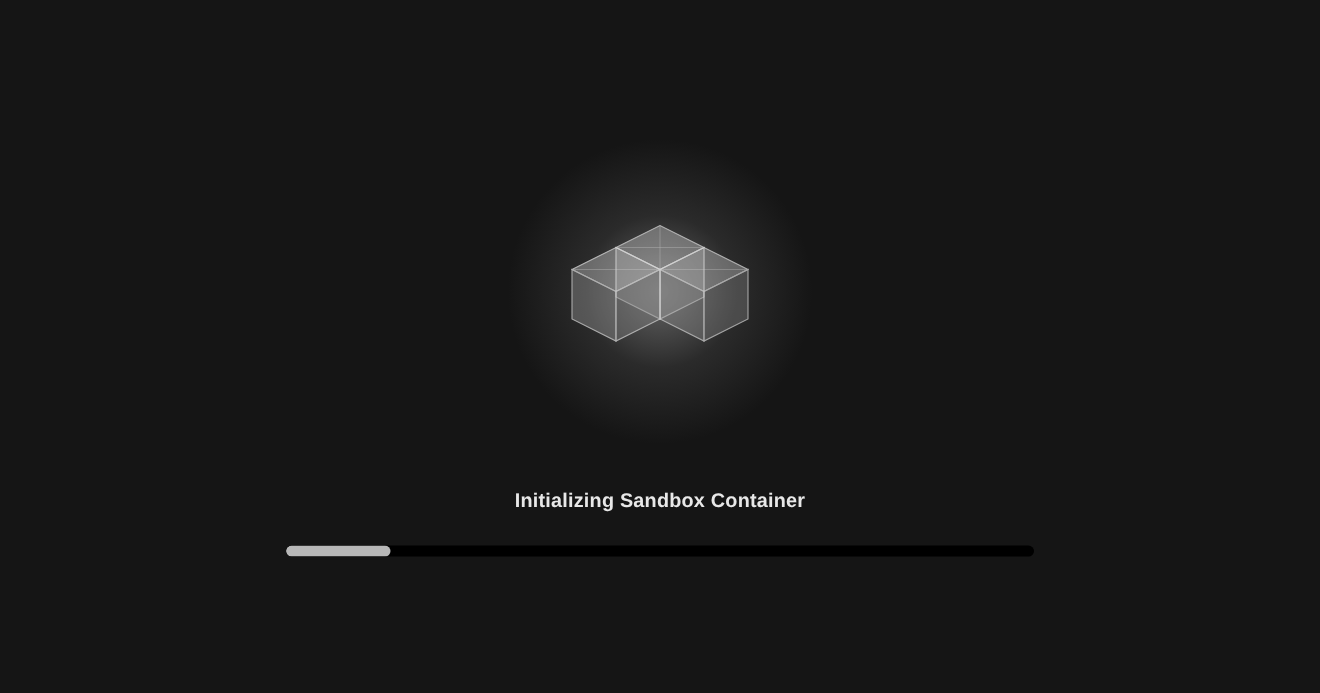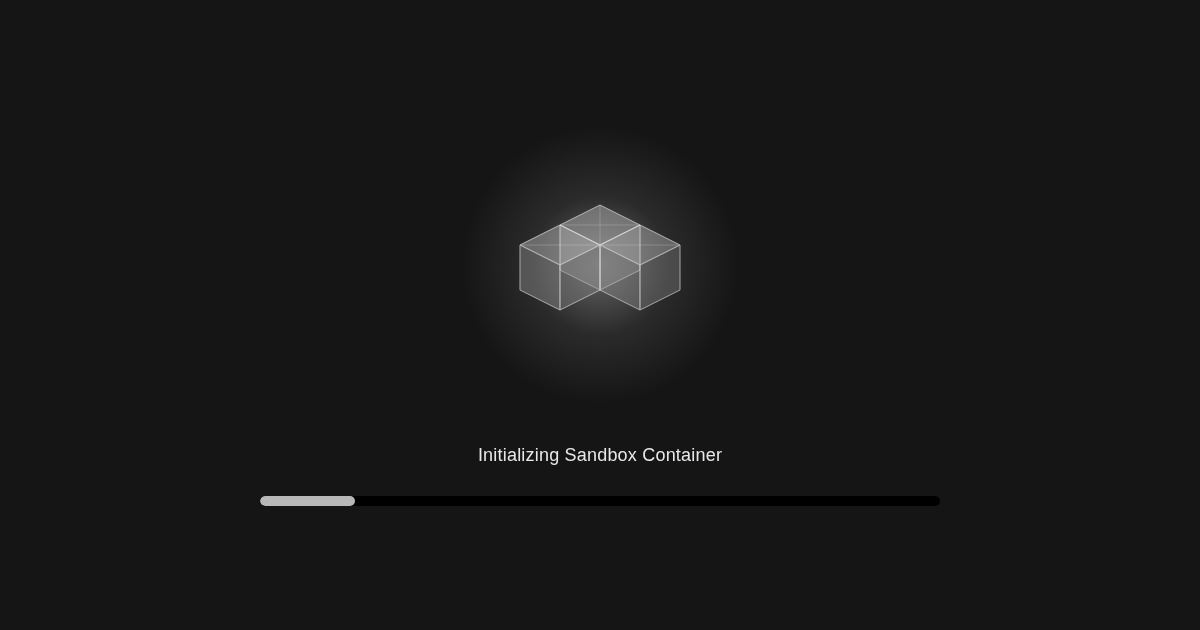--- a/index.html
+++ b/index.html
@@ -42,21 +42,21 @@
     }
     .cubes-icon {
       position: relative;
       z-index: 1;
       width: 200px;
       height: 140px;
     }
     .status-text {
       color: #e8e8e8;
       font-size: 18px;
-      font-weight: 400;
+      font-weight: 700;
       letter-spacing: 0.2px;
     }
     .progress-bar {
       width: 680px;
       height: 10px;
       background: #000000;
       border-radius: 5px;
       overflow: hidden;
       margin-top: -10px;
     }

